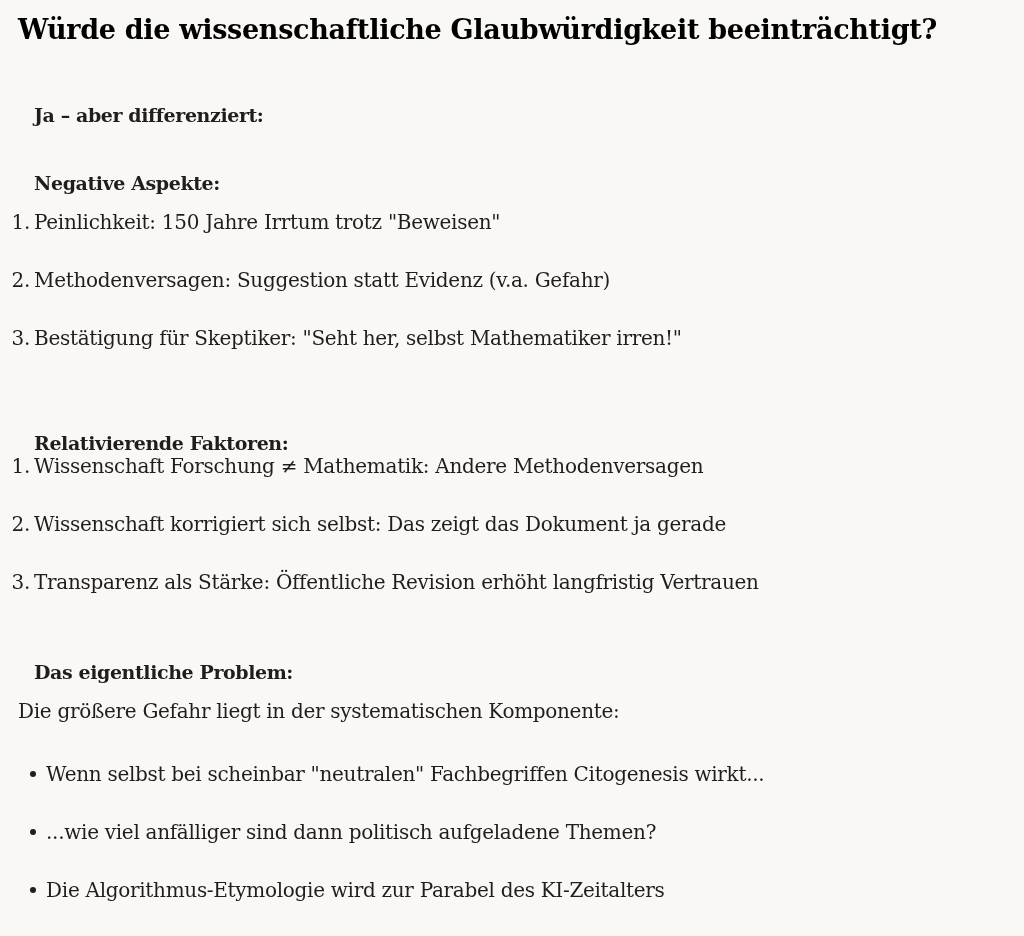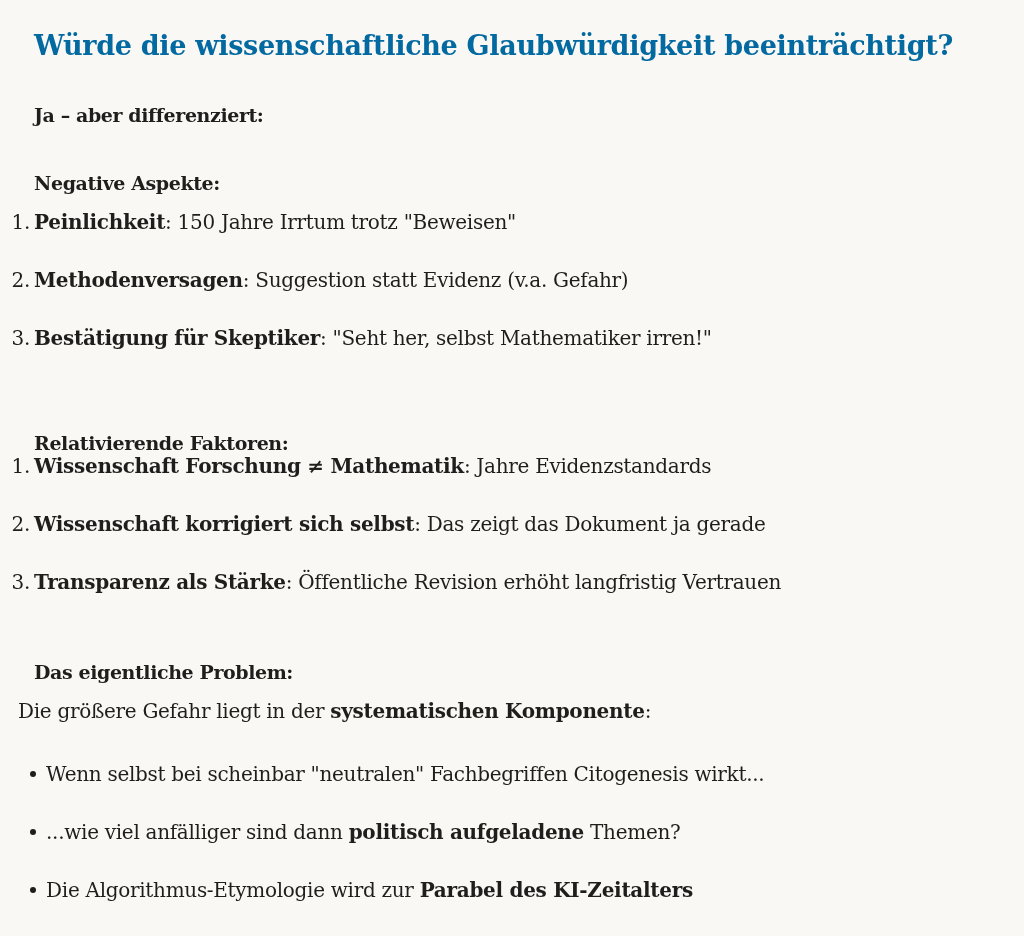--- a/index.html
+++ b/index.html
@@ -3,53 +3,53 @@
 <meta charset="utf-8">
 <style>
   html, body { margin:0; padding:0; }
   body {
     width:1024px; height:936px; overflow:hidden;
     background:#f9f8f5; color:#1f1e1c;
     font-family:"DejaVu Serif", "Liberation Serif", serif;
   }
   .doc { position:relative; padding:0 0 0 18px; }
   h2 {
-    position:absolute; left:18px; top:14px; margin:16px;
-    font-size:27px; font-weight:700; color:#0369a1; letter-spacing:-0.3px;
+    position:absolute; left:18px; top:14px; margin:0;
+    font-size:27px; font-weight:700; color:#000000; letter-spacing:-0.3px;
     white-space:nowrap;
   }
   .subhead {
     position:absolute; left:18px; margin:16px;
     font-size:19px; font-weight:700; letter-spacing:-0.4px; white-space:nowrap;
   }
   .line {
     position:absolute; margin:0; font-size:20px; white-space:nowrap; letter-spacing:-0.3px;
   }
   .num { display:inline-block; width:30px; text-align:right; margin-right:4px; }
   .bullet { display:inline-block; width:10px; }
   .bullet::before { content:""; display:inline-block; width:6px; height:6px; border-radius:50%; background:#1f1e1c; vertical-align:middle; margin-bottom:3px; }
-  b { font-weight:700; }
+  b { font-weight:400; }
 </style>
 </head>
 <body>
 
 <div class="doc">
   <h2>Würde die wissenschaftliche Glaubwürdigkeit beeinträchtigt?</h2>
 
   <p class="subhead" style="top:88px">Ja – aber differenziert:</p>
 
   <p class="subhead" style="top:156px">Negative Aspekte:</p>
 
   <p class="line" style="left:0; top:210px"><span class="num">1.</span><b>Peinlichkeit</b><span>: 150 Jahre Irrtum trotz "Beweisen"</span></p>
   <p class="line" style="left:0; top:268px"><span class="num">2.</span><b>Methodenversagen</b><span>: Suggestion statt Evidenz (v.a. Gefahr)</span></p>
   <p class="line" style="left:0; top:326px"><span class="num">3.</span><b>Bestätigung für Skeptiker</b><span>: "Seht her, selbst Mathematiker irren!"</span></p>
 
   <p class="subhead" style="top:416px">Relativierende Faktoren:</p>
 
-  <p class="line" style="left:0; top:454px"><span class="num">1.</span><b>Wissenschaft Forschung ≠ Mathematik</b><span>: Jahre Evidenzstandards</span></p>
+  <p class="line" style="left:0; top:454px"><span class="num">1.</span><b>Wissenschaft Forschung ≠ Mathematik</b><span>: Andere Methodenversagen</span></p>
   <p class="line" style="left:0; top:512px"><span class="num">2.</span><b>Wissenschaft korrigiert sich selbst</b><span>: Das zeigt das Dokument ja gerade</span></p>
   <p class="line" style="left:0; top:570px"><span class="num">3.</span><b>Transparenz als Stärke</b><span>: Öffentliche Revision erhöht langfristig Vertrauen</span></p>
 
   <p class="subhead" style="top:645px">Das eigentliche Problem:</p>
 
   <p class="line" style="left:18px; top:699px"><span>Die größere Gefahr liegt in der </span><b>systematischen Komponente</b><span>:</span></p>
 
   <p class="line" style="left:30px; top:762px"><span class="bullet"></span> <span>Wenn selbst bei scheinbar "neutralen" Fachbegriffen Citogenesis wirkt...</span><b></b><span></span></p>
   <p class="line" style="left:30px; top:820px"><span class="bullet"></span> <span>...wie viel anfälliger sind dann </span><b>politisch aufgeladene</b><span> Themen?</span></p>
   <p class="line" style="left:30px; top:878px"><span class="bullet"></span> <span>Die Algorithmus-Etymologie wird zur </span><b>Parabel des KI-Zeitalters</b><span></span></p>

